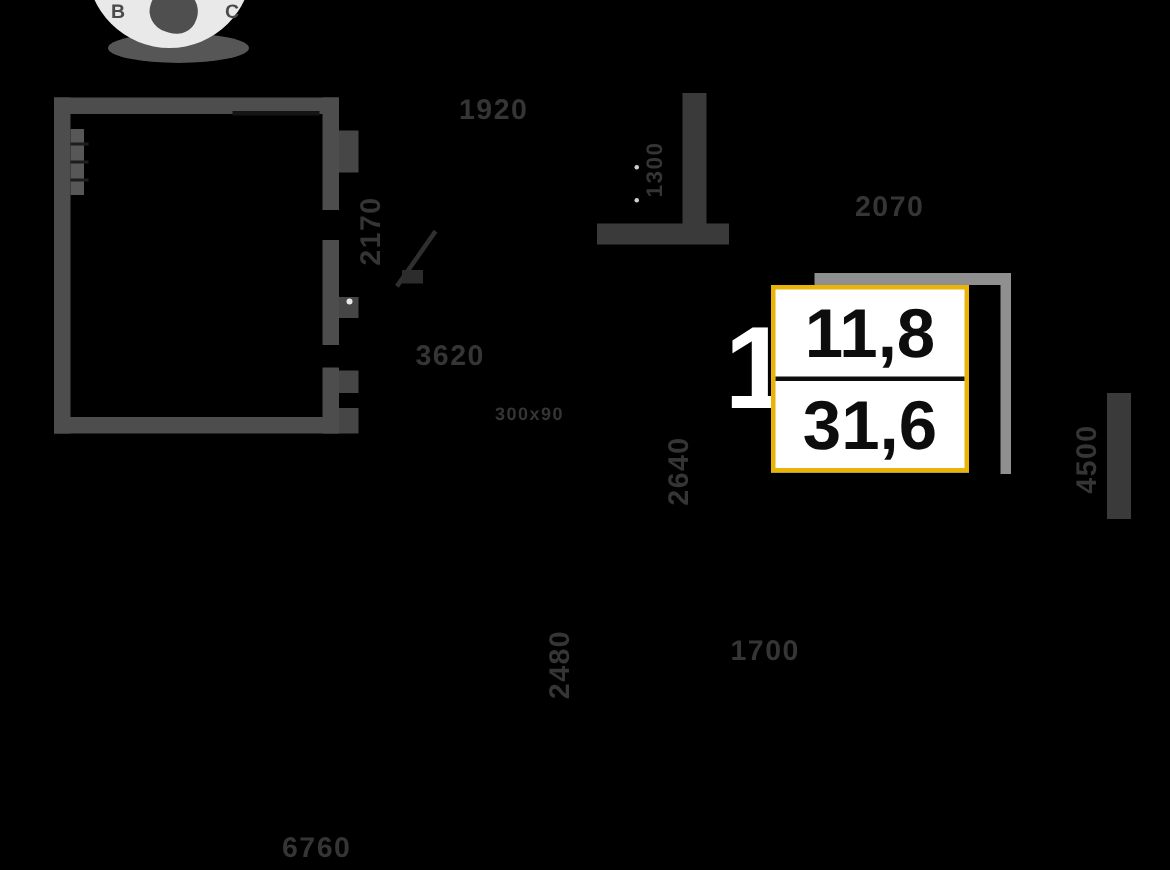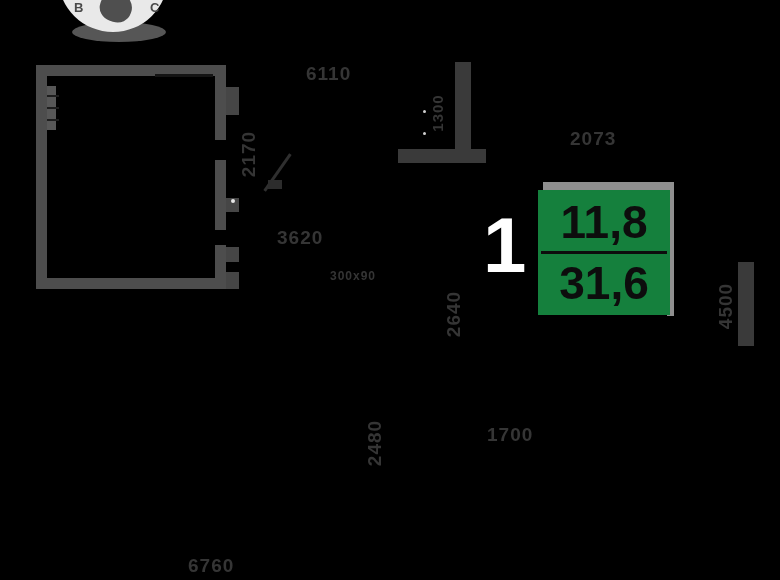--- a/index.html
+++ b/index.html
@@ -81,22 +81,22 @@
   .dim-vert-upper {left:437px;top:113px;font-size:15px;}
 
   
   .room-count{
     left:483px;top:206px;width:40px;color:#fff;font-weight:bold;
     font-size:78px;line-height:78px;text-align:center;
   }
   .card-shadow-top  {left:543px;top:182px;width:131px;height:8px;background:#8f8f8f;}
   .card-shadow-right{left:667px;top:185px;width:7px;height:131px;background:#8f8f8f;}
   .card{
-    left:538px;top:190px;width:126px;height:119px;background:#15803d;
-    border:3px solid #15803d;
+    left:514px;top:190px;width:126px;height:119px;background:#ffffff;
+    border:3px solid #eab308;
   }
   .card-cell{
     width:100%;height:58px;display:flex;align-items:center;justify-content:center;
     color:#0d0d0d;font-weight:bold;font-size:46px;
   }
   .card-divider{width:100%;height:3px;background:#0d0d0d;}
 </style>
 </head>
 <body>
 
@@ -130,22 +130,22 @@
   <div>
     <div class="abs faded faded-wall-vert"></div>
     <div class="abs faded faded-wall-horiz"></div>
     <div class="abs faded faded-wall-right"></div>
     <div class="abs faded-door-swing"></div>
     <div class="abs faded-blob"></div>
     <div class="abs dot dot-a"></div>
     <div class="abs dot dot-b"></div>
   </div>
 
-  <div class="abs dim dim-top">6110</div>
-  <div class="abs dim dim-upper-right">2073</div>
+  <div class="abs dim dim-top">1920</div>
+  <div class="abs dim dim-upper-right">2070</div>
   <div class="abs dim dim-mid-left">3620</div>
   <div class="abs dim small dim-mid-small">300х90</div>
   <div class="abs dim dim-lower-center">1700</div>
   <div class="abs dim dim-bottom">6760</div>
   <div class="abs dim dim-vert dim-vert-center">2640</div>
   <div class="abs dim dim-vert dim-vert-lower">2480</div>
   <div class="abs dim dim-vert dim-vert-right">4500</div>
   <div class="abs dim dim-vert dim-vert-room">2170</div>
   <div class="abs dim dim-vert dim-vert-upper">1300</div>
 

